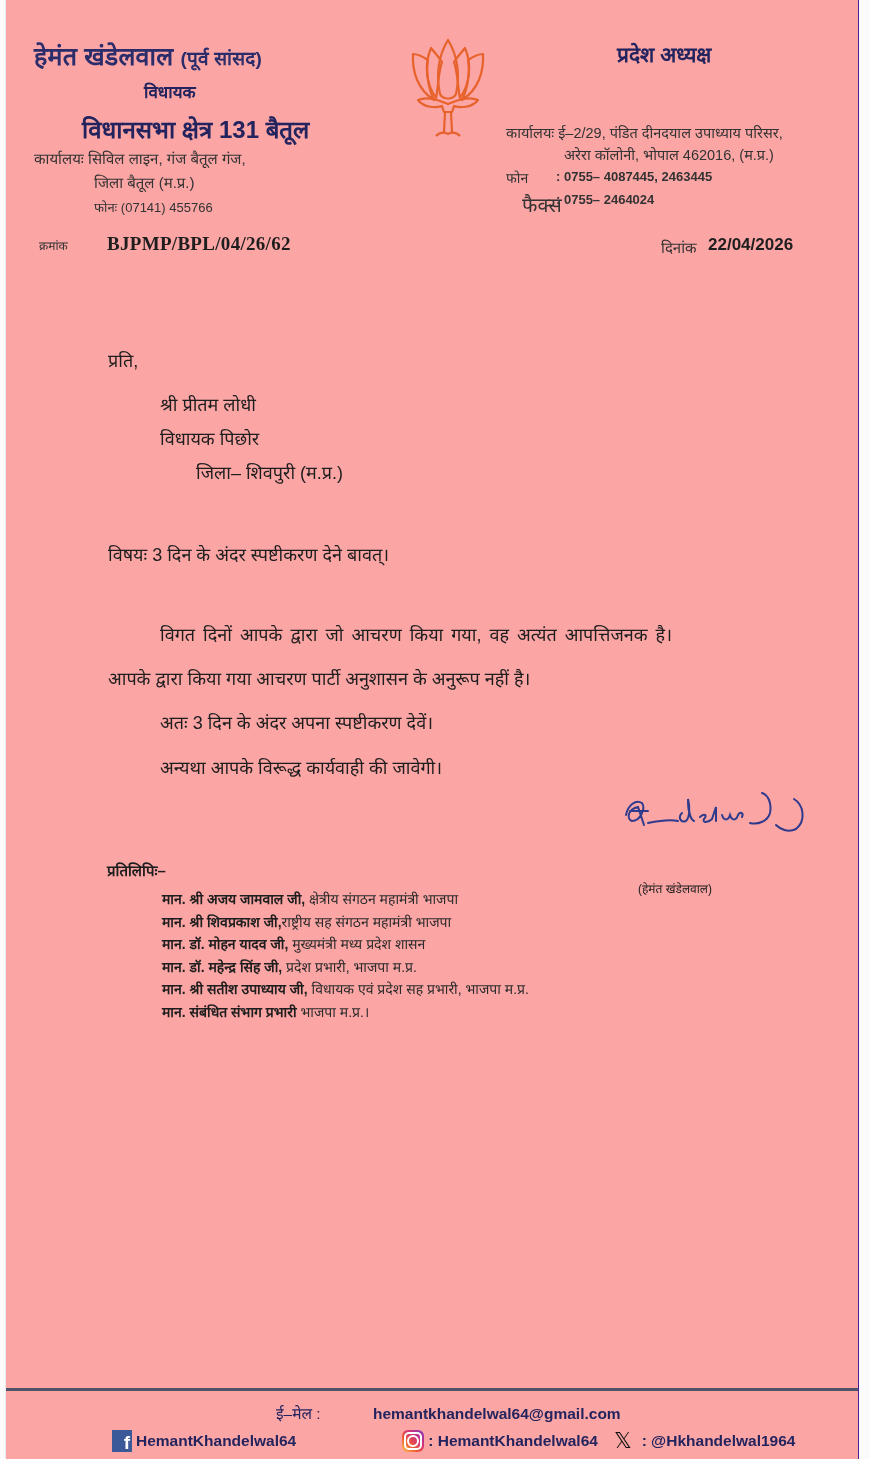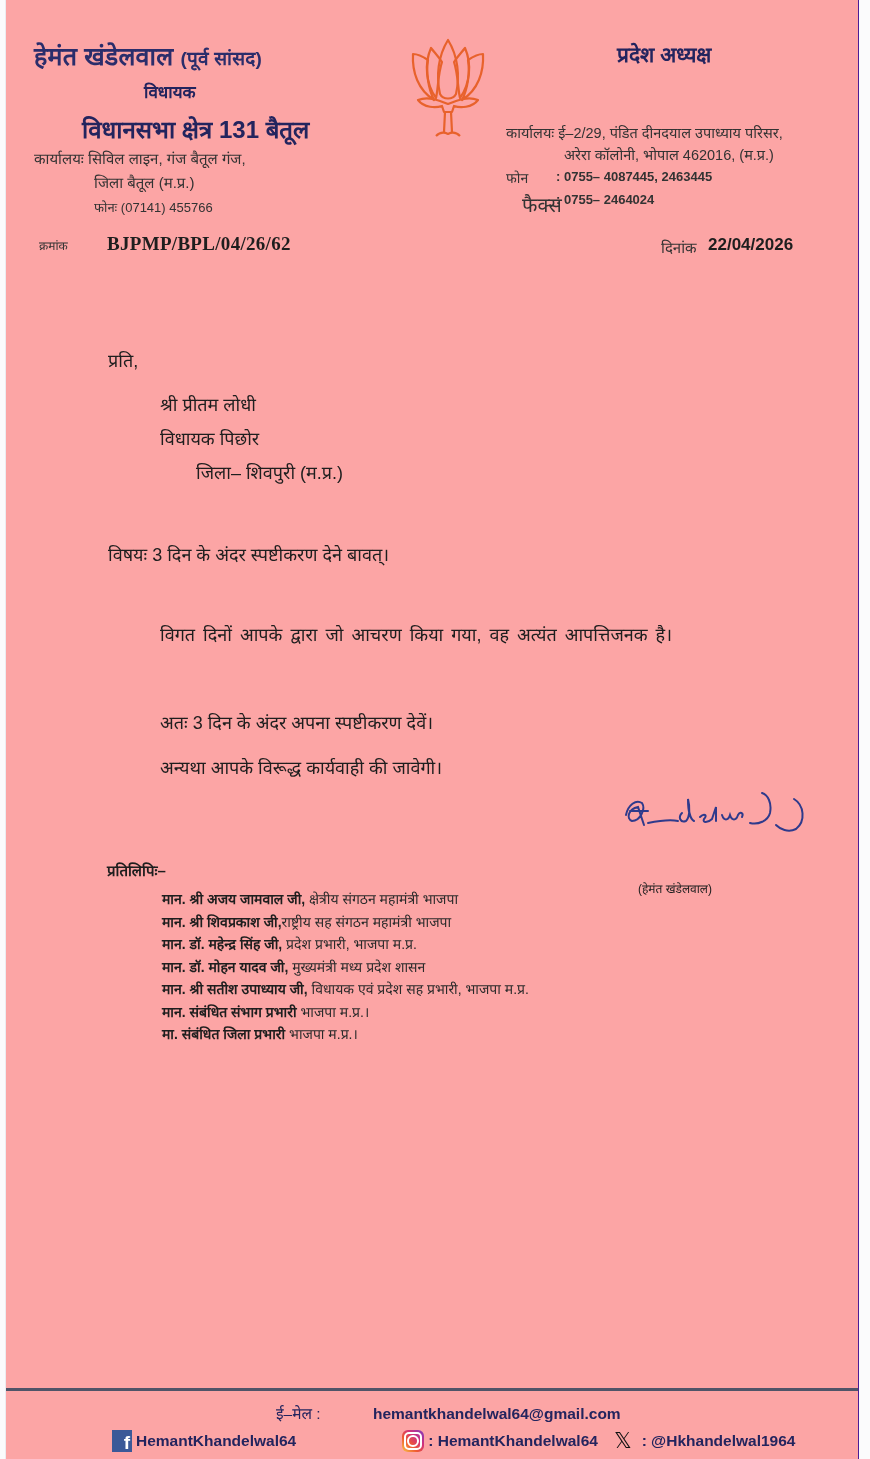--- a/index.html
+++ b/index.html
@@ -137,45 +137,45 @@
   <div class="abs date-val">22/04/2026</div>
 
   <div class="abs body-text to">प्रति,</div>
   <div class="abs body-text r1">श्री प्रीतम लोधी</div>
   <div class="abs body-text r2">विधायक पिछोर</div>
   <div class="abs body-text r3">जिला– शिवपुरी (म.प्र.)</div>
 
   <div class="abs body-text subject">विषयः 3 दिन के अंदर स्पष्टीकरण देने बावत्।</div>
 
   <div class="abs body-text p1">विगत दिनों आपके द्वारा जो आचरण किया गया, वह अत्यंत आपत्तिजनक है।</div>
+  <div class="abs body-text p2">आपके द्वारा किया गया आचरण पार्टी अनुशासन के अनुरूप नहीं है।</div>
   <div class="abs body-text p3">अतः 3 दिन के अंदर अपना स्पष्टीकरण देवें।</div>
   <div class="abs body-text p4">अन्यथा आपके विरूद्ध कार्यवाही की जावेगी।</div>
 
   <div class="abs sig-svg">
     <svg width="200" height="60" viewBox="0 0 200 60" fill="none" stroke="#2e3a8c" stroke-width="2" stroke-linecap="round">
       <path d="M8 30 C10 20 18 14 24 18 C28 24 22 36 14 36 C8 34 10 24 20 22 L26 40 M12 26 L30 26"></path>
       <path d="M30 38 C40 36 50 34 60 36"></path>
       <path d="M64 28 C60 32 62 38 68 36 C72 32 72 22 70 14 C70 24 72 34 76 36"></path>
       <path d="M82 32 C86 28 90 30 86 34 C84 38 90 38 94 34 L98 22 L98 36"></path>
       <path d="M104 30 C106 36 110 36 112 30 C114 36 118 36 120 30 C122 26 126 28 124 32"></path>
       <path d="M132 38 C140 40 150 36 152 28 C154 18 150 10 144 8"></path>
       <path d="M176 14 C186 20 188 36 178 44 C170 48 162 44 158 40"></path>
     </svg>
   </div>
   <div class="abs sig-name">(हेमंत खंडेलवाल)</div>
 
   <div class="abs cc-label">प्रतिलिपिः–</div>
   <div class="abs cc-list">
     <div class="cc-item"><span class="bold">मान. श्री अजय जामवाल जी,</span><span class="reg"> क्षेत्रीय संगठन महामंत्री भाजपा</span></div>
     <div class="cc-item"><span class="bold">मान. श्री शिवप्रकाश जी,</span><span class="reg">राष्ट्रीय सह संगठन महामंत्री भाजपा</span></div>
+    <div class="cc-item"><span class="bold">मान. डॉ. मोहन यादव जी,</span><span class="reg"> मुख्यमंत्री मध्य प्रदेश शासन</span></div>
     <div class="cc-item"><span class="bold">मान. डॉ. महेन्द्र सिंह जी,</span><span class="reg"> प्रदेश प्रभारी, भाजपा म.प्र.</span></div>
-    <div class="cc-item"><span class="bold">मान. डॉ. मोहन यादव जी,</span><span class="reg"> मुख्यमंत्री मध्य प्रदेश शासन</span></div>
     <div class="cc-item"><span class="bold">मान. श्री सतीश उपाध्याय जी,</span><span class="reg"> विधायक एवं प्रदेश सह प्रभारी, भाजपा म.प्र.</span></div>
     <div class="cc-item"><span class="bold">मान. संबंधित संभाग प्रभारी</span><span class="reg"> भाजपा म.प्र.।</span></div>
-    <div class="cc-item"><span class="bold">मा. संबंधित जिला प्रभारी</span><span class="reg"> भाजपा म.प्र.।</span></div>
   </div>
 
   <div class="footer-rule"></div>
   <div class="abs email-line">
     <span>ई–मेल :</span>
     <span class="val">hemantkhandelwal64@gmail.com</span>
   </div>
   <div class="abs social-row">
     <span class="fb-icon">f</span>
     <span>HemantKhandelwal64</span>

